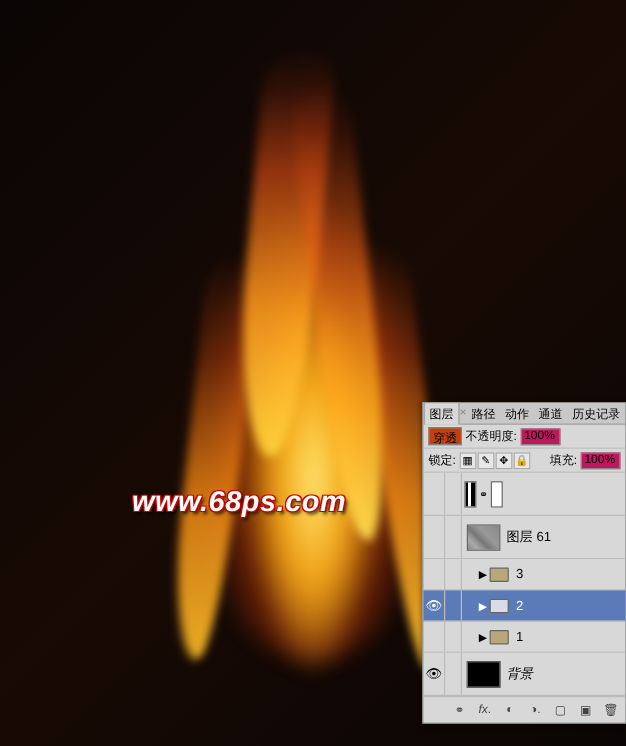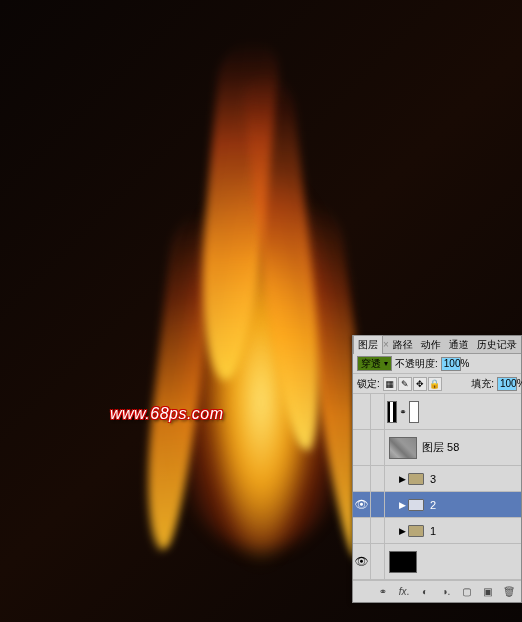--- a/index.html
+++ b/index.html
@@ -52,22 +52,22 @@
       border-radius: 50% 50% 40% 60% / 10% 10% 60% 40%;
       transform: skewX(-12deg) rotate(-6deg); }
     .t4 { left: 215px; top: 170px; width: 45px; height: 360px;
       background: linear-gradient(to top, rgba(255,195,45,0.9) 0%, rgba(250,145,22,0.8) 40%, rgba(205,72,15,0.4) 75%, transparent 100%);
       border-radius: 50% 50% 60% 40% / 10% 10% 40% 60%;
       transform: skewX(14deg) rotate(7deg); }
     .watermark {
       position: absolute;
       left: 110px;
       top: 405px;
-      font-size: 16px;
-      font-weight: normal;
+      font-size: 24px;
+      font-weight: bold;
       font-style: italic;
       color: #fff;
       text-shadow: 1px 1px 0 #c00, -1px -1px 0 #c00, 1px -1px 0 #c00, -1px 1px 0 #c00, 2px 2px 3px rgba(0,0,0,0.8);
       font-family: Arial, sans-serif;
       letter-spacing: 0.5px;
     }
     .layers-panel {
       position: absolute;
       right: 0;
       top: 335px;
@@ -93,34 +93,35 @@
       display: flex;
       align-items: center;
       padding: 2px 4px;
       border-bottom: 1px solid #bbb;
       background: #d8d8d8;
       gap: 3px;
       height: 20px;
     }
     .select-box {
       border: 1px solid #888;
-      background: #4d7c0f;
+      background: #c2410c;
       padding: 1px 3px;
       font-size: 10px;
       display: flex;
       align-items: center;
       gap: 3px;
       height: 15px;
+      flex-direction: column;
     }
     .dropdown-arrow { font-size: 8px; }
     .label-sm { font-size: 10px; white-space: nowrap; text-align: right; }
     .input-pct {
       border: 1px solid #888;
-      background: #7dd3fc;
-      width: 20px;
+      background: #be185d;
+      width: 33px;
       font-size: 10px;
       padding: 0 2px;
       height: 14px;
     }
     .lock-icons { display: flex; gap: 1px; }
     .lock-icon {
       width: 14px; height: 14px;
       border: 1px solid #aaa;
       background: #e8e8e8;
       display: flex; align-items: center; justify-content: center;
@@ -239,21 +240,21 @@
           <div class="thumb mask2"></div>
         </div>
       </div>
 
       <div class="layer-row tall">
         <div class="vis-col"></div>
         <div class="link-col"></div>
         <div class="thumb-col">
           <div class="thumb cloud"></div>
         </div>
-        <span class="layer-label">图层 58</span>
+        <span class="layer-label">图层 61</span>
       </div>
 
       <div class="layer-row">
         <div class="vis-col"></div>
         <div class="link-col"></div>
         <div class="indent"></div>
         <span class="disclosure">▶</span>
         <div class="folder-icon"></div>
         <span class="layer-label">3</span>
       </div>
@@ -279,20 +280,21 @@
       </div>
 
       <div class="layer-row tall">
         <div class="vis-col">
             <span class="eye">👁</span>
           </div>
         <div class="link-col"></div>
         <div class="thumb-col">
           <div class="thumb black"></div>
         </div>
+        <span class="layer-label" style="font-style:italic">背景</span>
       </div>
 
     </div>
 
     <div class="panel-footer">
       <div class="footer-icon">⚭</div>
       <div class="footer-icon"><i>fx</i>.</div>
       <div class="footer-icon">◐</div>
       <div class="footer-icon">◑.</div>
       <div class="footer-icon">▢</div>

